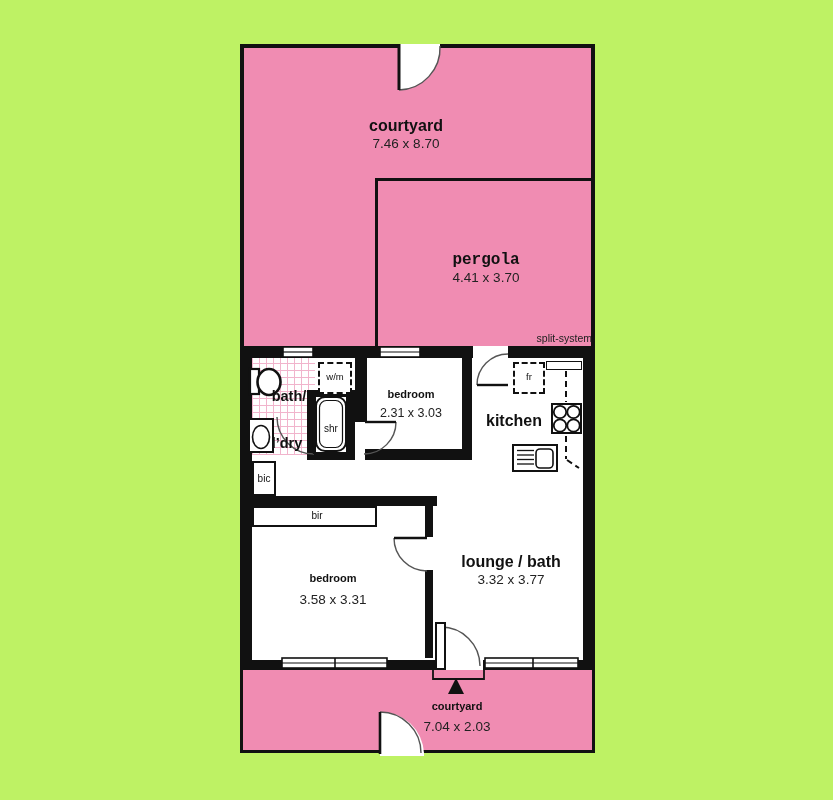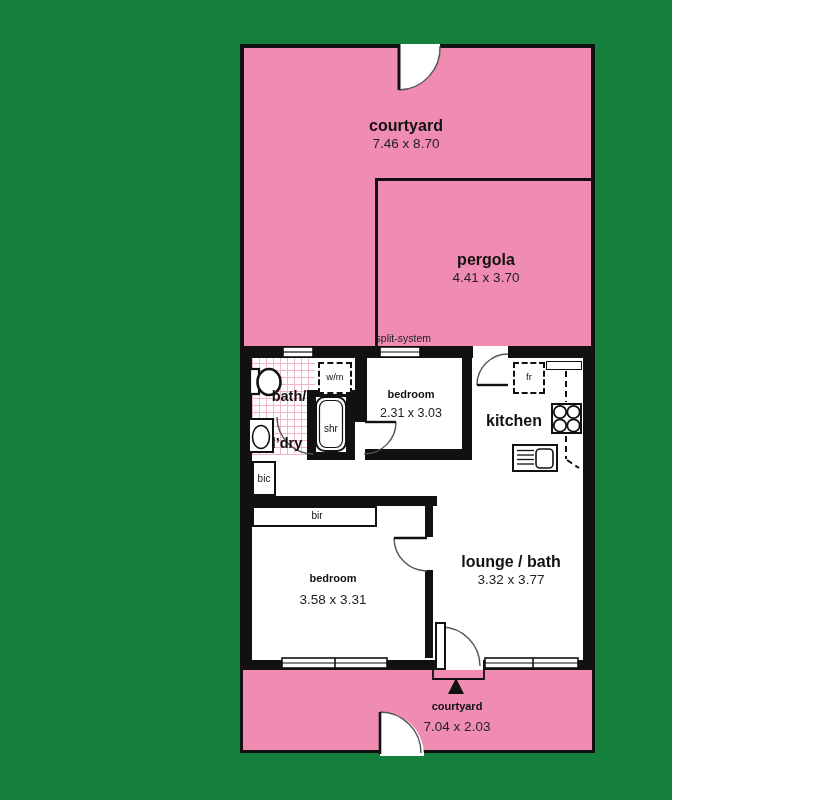--- a/index.html
+++ b/index.html
@@ -1,16 +1,16 @@
 <!DOCTYPE html>
 <html style="--outdoor-pink: #f08cb2; --wall-black: #111111; --tile-pink: #f1b4cc;"><head>
 <meta charset="utf-8">
 <style>
   html,body{margin:0;padding:0;background:#fff;}
-  .canvas{position:relative;width:672px;height:800px;background:#15803d;overflow:hidden;
+  .canvas{position:relative;width:833px;height:800px;background:#bef264;overflow:hidden;
           font-family:"Liberation Sans", sans-serif;}
   .abs{position:absolute;box-sizing:border-box;}
   .pink{background:var(--outdoor-pink,#f08cb2);}
   .wall{position:absolute;box-sizing:border-box;background:var(--wall-black,#111);}
   .whitebox{position:absolute;box-sizing:border-box;background:#fff;}
   .tile{
     background-color:#fff;
     background-image:
       repeating-linear-gradient(0deg, var(--tile-pink,#f1b4cc) 0 1px, transparent 1px 7px),
       repeating-linear-gradient(90deg, var(--tile-pink,#f1b4cc) 0 1px, transparent 1px 7px);
@@ -151,21 +151,21 @@
     <g>
       <line x1="566" y1="371" x2="566" y2="402" stroke="#111" stroke-width="2" stroke-dasharray="6 4"></line>
       <line x1="566" y1="436" x2="566" y2="459" stroke="#111" stroke-width="2" stroke-dasharray="6 4"></line>
       <line x1="567" y1="460" x2="579" y2="468" stroke="#111" stroke-width="2" stroke-dasharray="6 4"></line>
     </g>
   </svg>
 
   <div class="label name" style="left:406px;top:117px;">courtyard</div>
   <div class="label dims" style="left:406px;top:136px;">7.46 x 8.70</div>
 
-  <div class="label name" style="left:486px;top:251px;">pergola</div>
+  <div class="label name" style="left:486px;top:251px;font-family:Liberation Mono, monospace;">pergola</div>
   <div class="label dims" style="left:486px;top:270px;">4.41 x 3.70</div>
 
   <div class="note" style="right:241px;top:332px;text-align:right;">split-system</div>
 
   <div class="label name-s" style="left:289px;top:388px;">bath/</div>
   <div class="label name-s" style="left:287px;top:407px;margin-top:28px;">l’dry</div>
 
   <div class="label tiny-s" style="left:335px;top:372px;">w/m</div>
   <div class="label tiny" style="left:331px;top:423px;">shr</div>
   <div class="label tiny" style="left:264px;top:473px;">bic</div>

